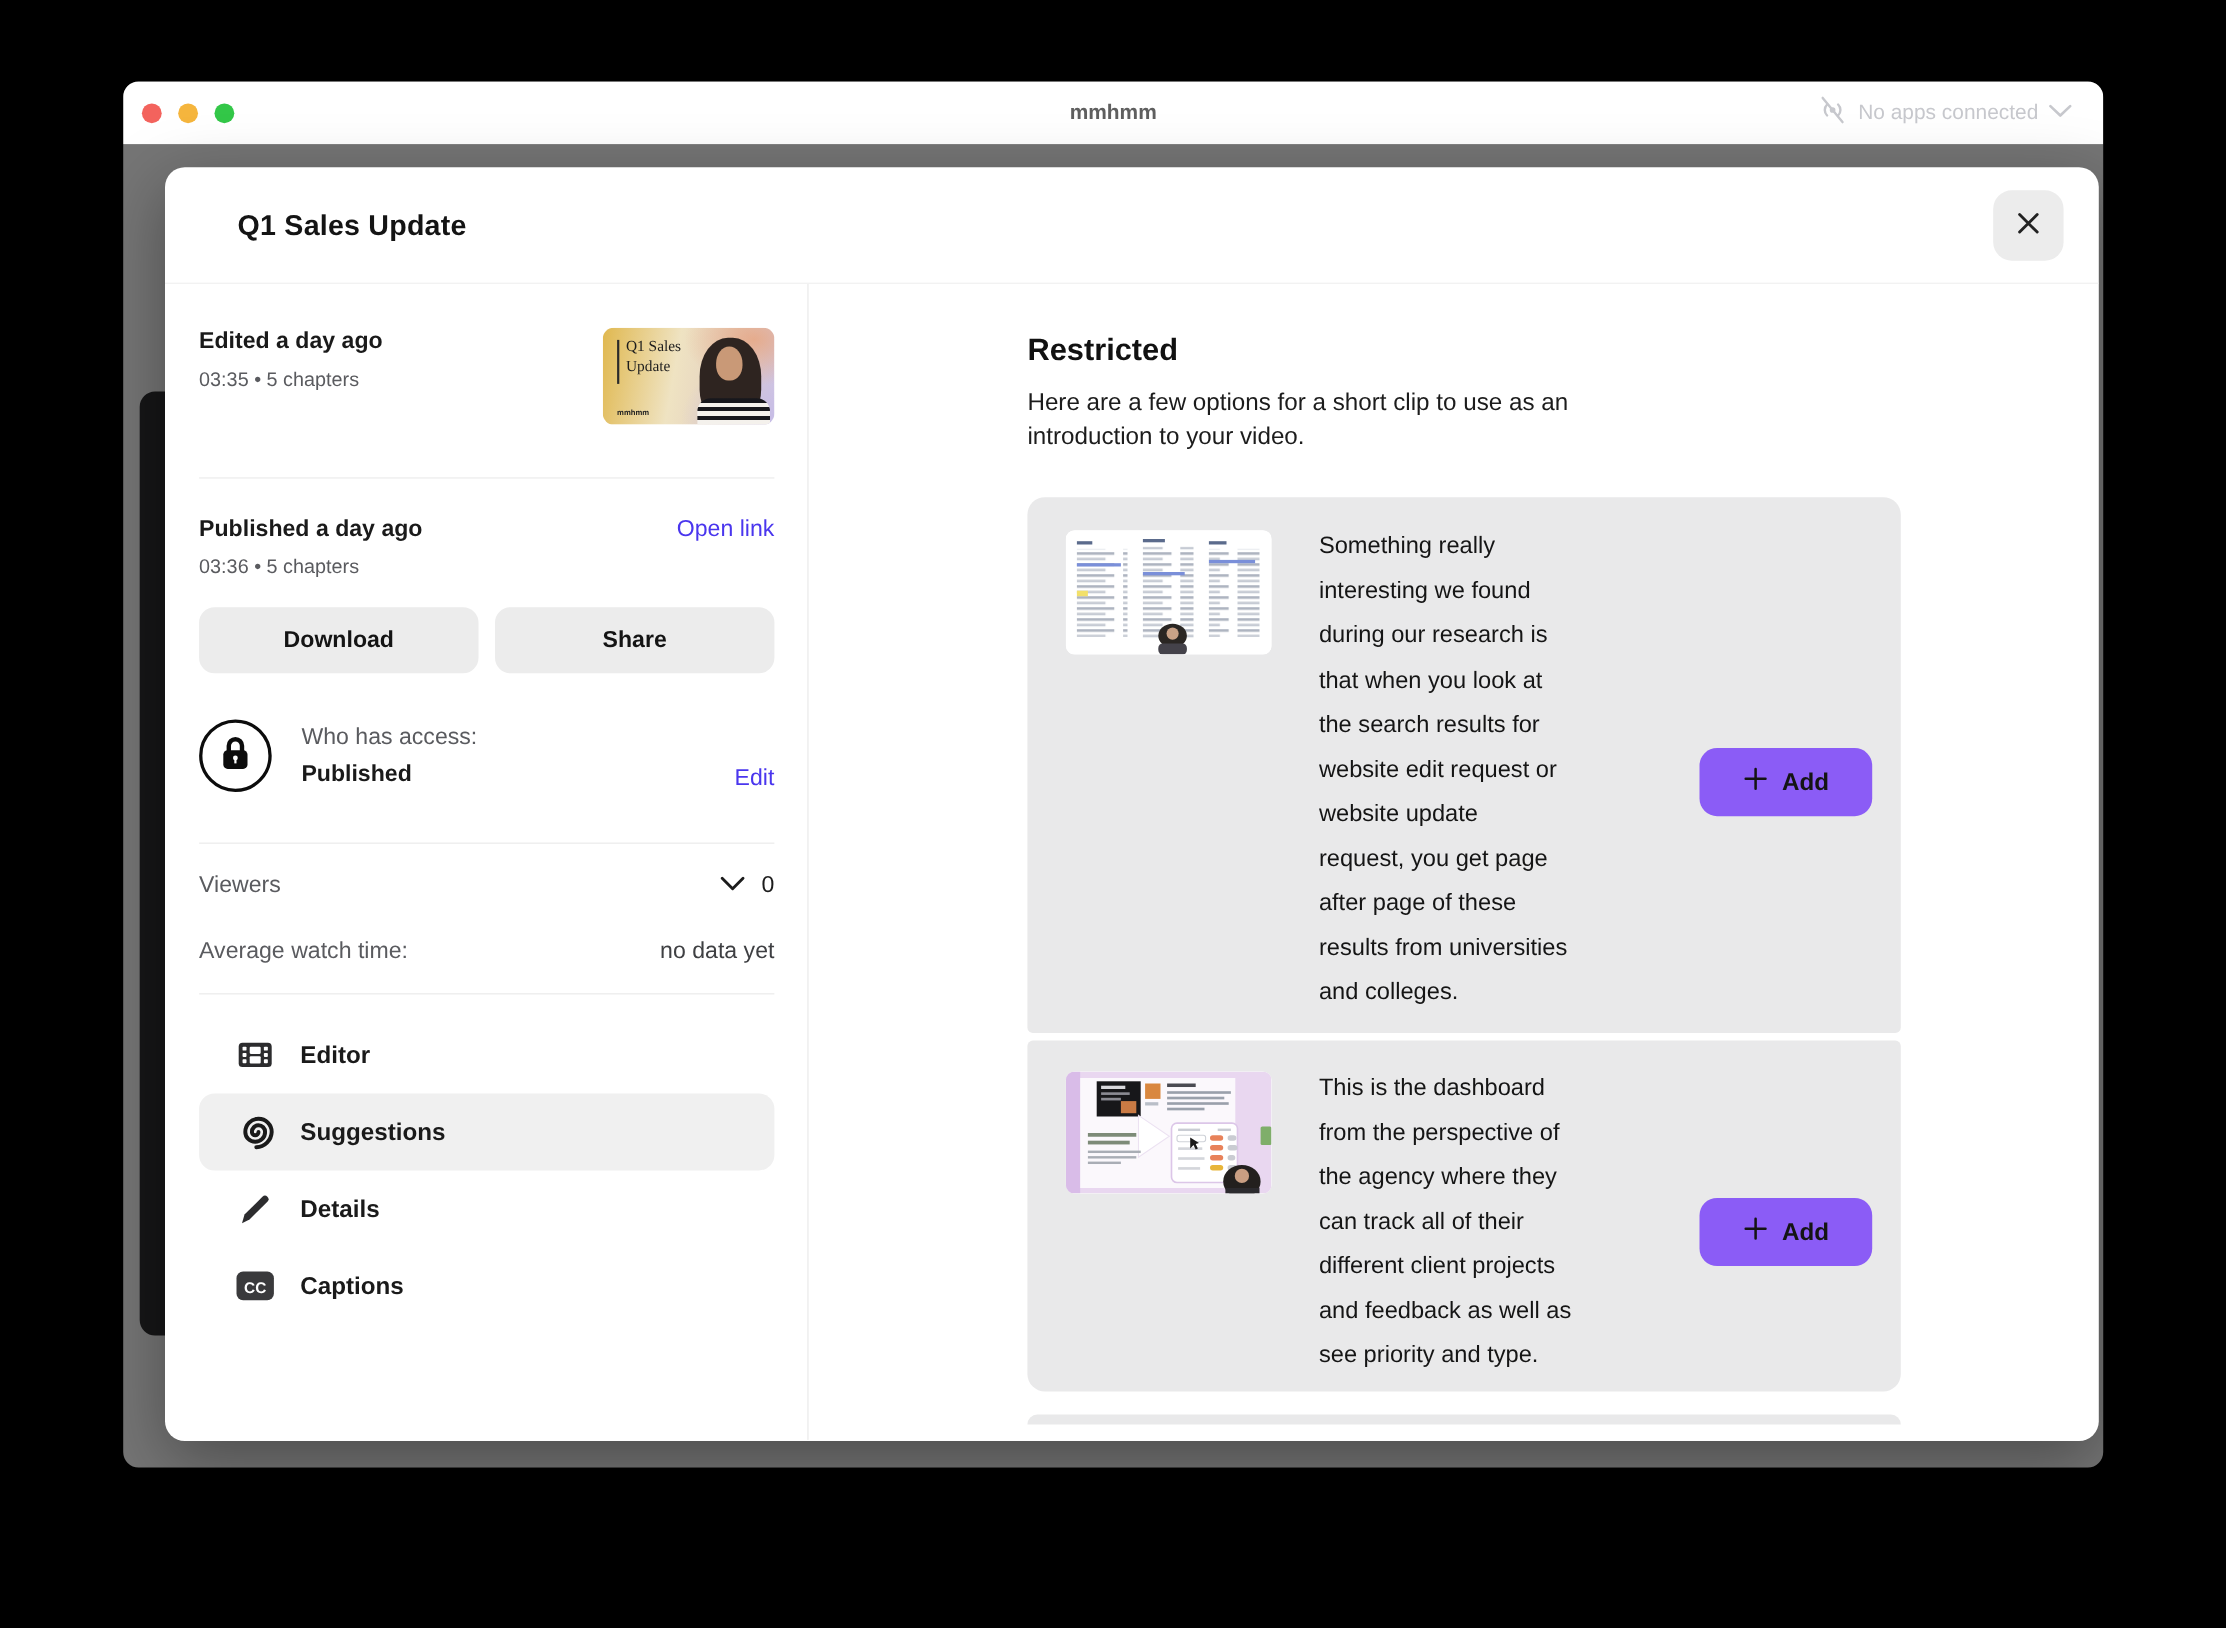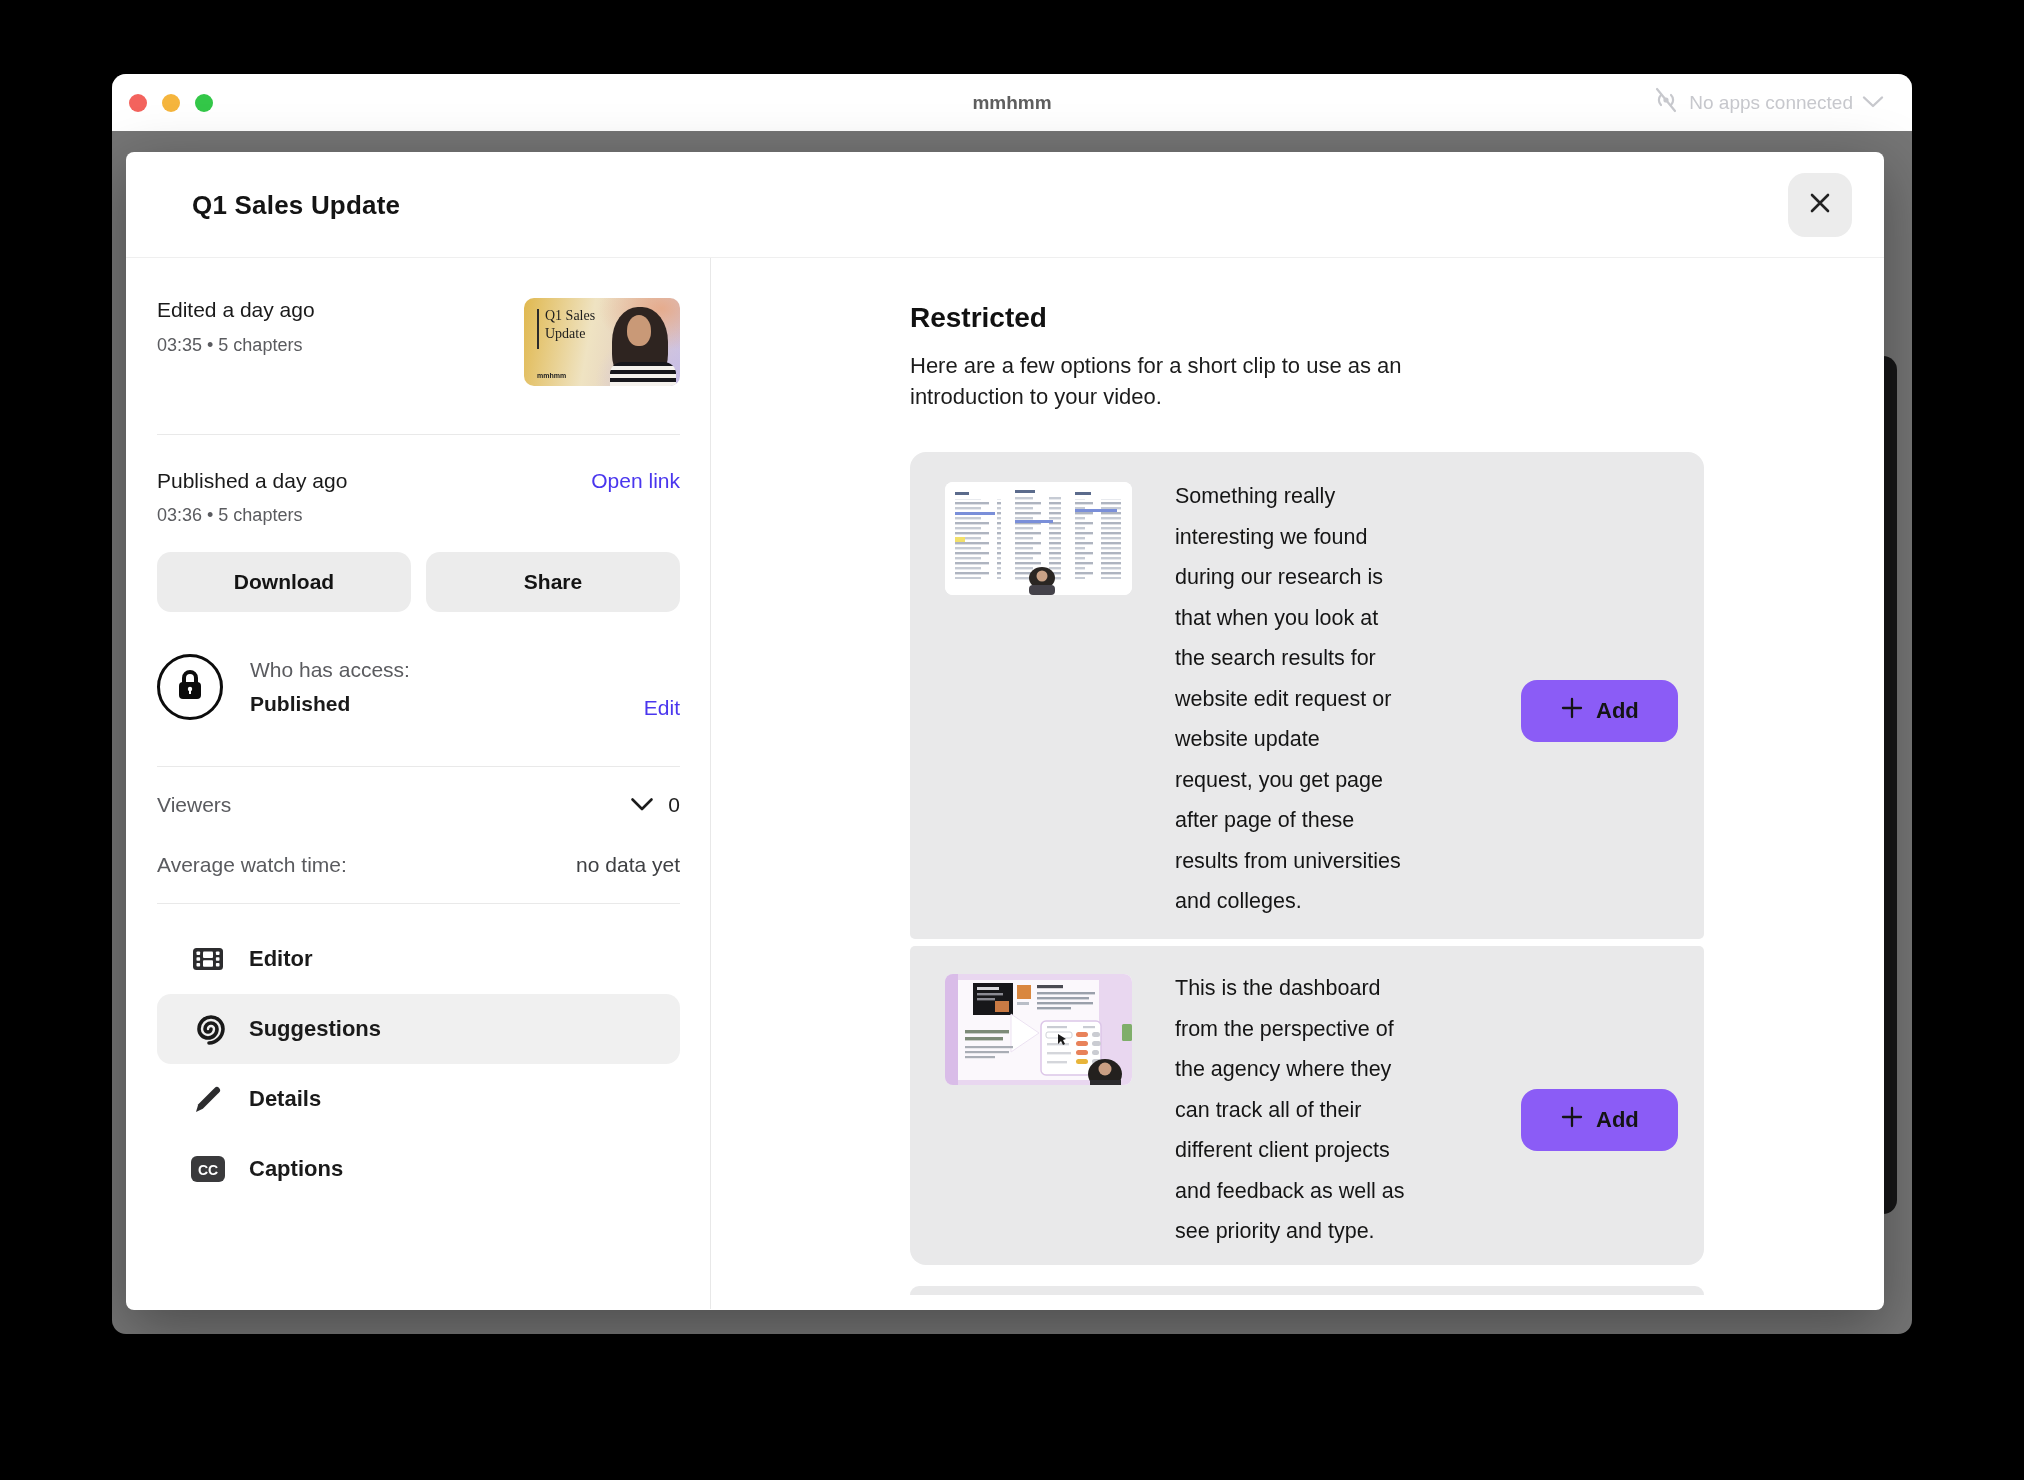--- a/index.html
+++ b/index.html
@@ -11,32 +11,32 @@
     display:flex; align-items:center; }
   .lights{ display:flex; gap:15px; padding-left:17px; }
   .light{ width:18px; height:18px; border-radius:50%; }
   .light.red{ background:#f3635d; } .light.yellow{ background:#f5b53d; } .light.green{ background:#33c748; }
   .win-title{ position:absolute; left:0; right:0; text-align:center; font-weight:700; font-size:19px; color:#5f5f5f; }
   .status-apps{ position:absolute; right:28px; top:0; height:57px; display:flex; align-items:center; gap:9px;
     color:#c7c8cd; font-size:19px; font-weight:500; }
   
   .dark-stage{ position:absolute; left:15px; right:15px; top:282px; height:858px; background:#161617; border-radius:14px; }
   
-  .modal{ position:absolute; left:14px; top:78px; width:1758px; height:1158px; background:#fff;
-    border-radius:8px; overflow:hidden; box-shadow:0 18px 60px rgba(0,0,0,.35); }
+  .modal{ position:absolute; left:38px; top:78px; width:1758px; height:1158px; background:#fff;
+    border-radius:18px; overflow:hidden; box-shadow:0 18px 60px rgba(0,0,0,.35); }
   .modal-header{ position:relative; height:106px; border-bottom:1px solid #efefef; }
   .modal-title{ position:absolute; left:66px; top:50%; transform:translateY(-50%); font-size:26px; font-weight:700; color:#141414; letter-spacing:.2px; }
   .close-btn{ position:absolute; right:32px; top:21px; width:64px; height:64px; background:#ececec; border-radius:17px;
     display:flex; align-items:center; justify-content:center; cursor:pointer; }
   .modal-body{ display:flex; height:1051px; }
   
   .left-panel{ width:585px; border-right:1px solid #e8e8e8; padding:40px 30px 0 31px; flex-shrink:0; }
   .divider{ height:1px; background:#e9e9e9; }
   .row-flex{ display:flex; justify-content:space-between; align-items:flex-start; }
-  .lbl-strong{ font-size:21px; font-weight:400; color:#1a1a1a; }
+  .lbl-strong{ font-size:21px; font-weight:700; color:#1a1a1a; }
   .lbl-meta{ font-size:18px; color:#5a5b5f; margin-top:13px; }
   .lbl-gray{ font-size:21px; color:#5a5b5f; }
   .link{ font-size:21px; color:#4a36ee; cursor:pointer; }
   
   .vthumb{ width:156px; height:88px; border-radius:10px; position:relative; overflow:hidden; cursor:pointer;
     background:
       radial-gradient(90px 60px at 88% 12%, rgba(231,166,130,.85), rgba(231,166,130,0) 70%),
       radial-gradient(110px 80px at 95% 95%, rgba(198,188,230,.9), rgba(198,188,230,0) 70%),
       linear-gradient(100deg,#e0b84f 0%, #efe3c2 42%, #e3cfc0 72%, #cfc5e6 100%); }
   .vthumb .bar{ position:absolute; left:13px; top:11px; width:2px; height:40px; background:#2a2a2a; }

